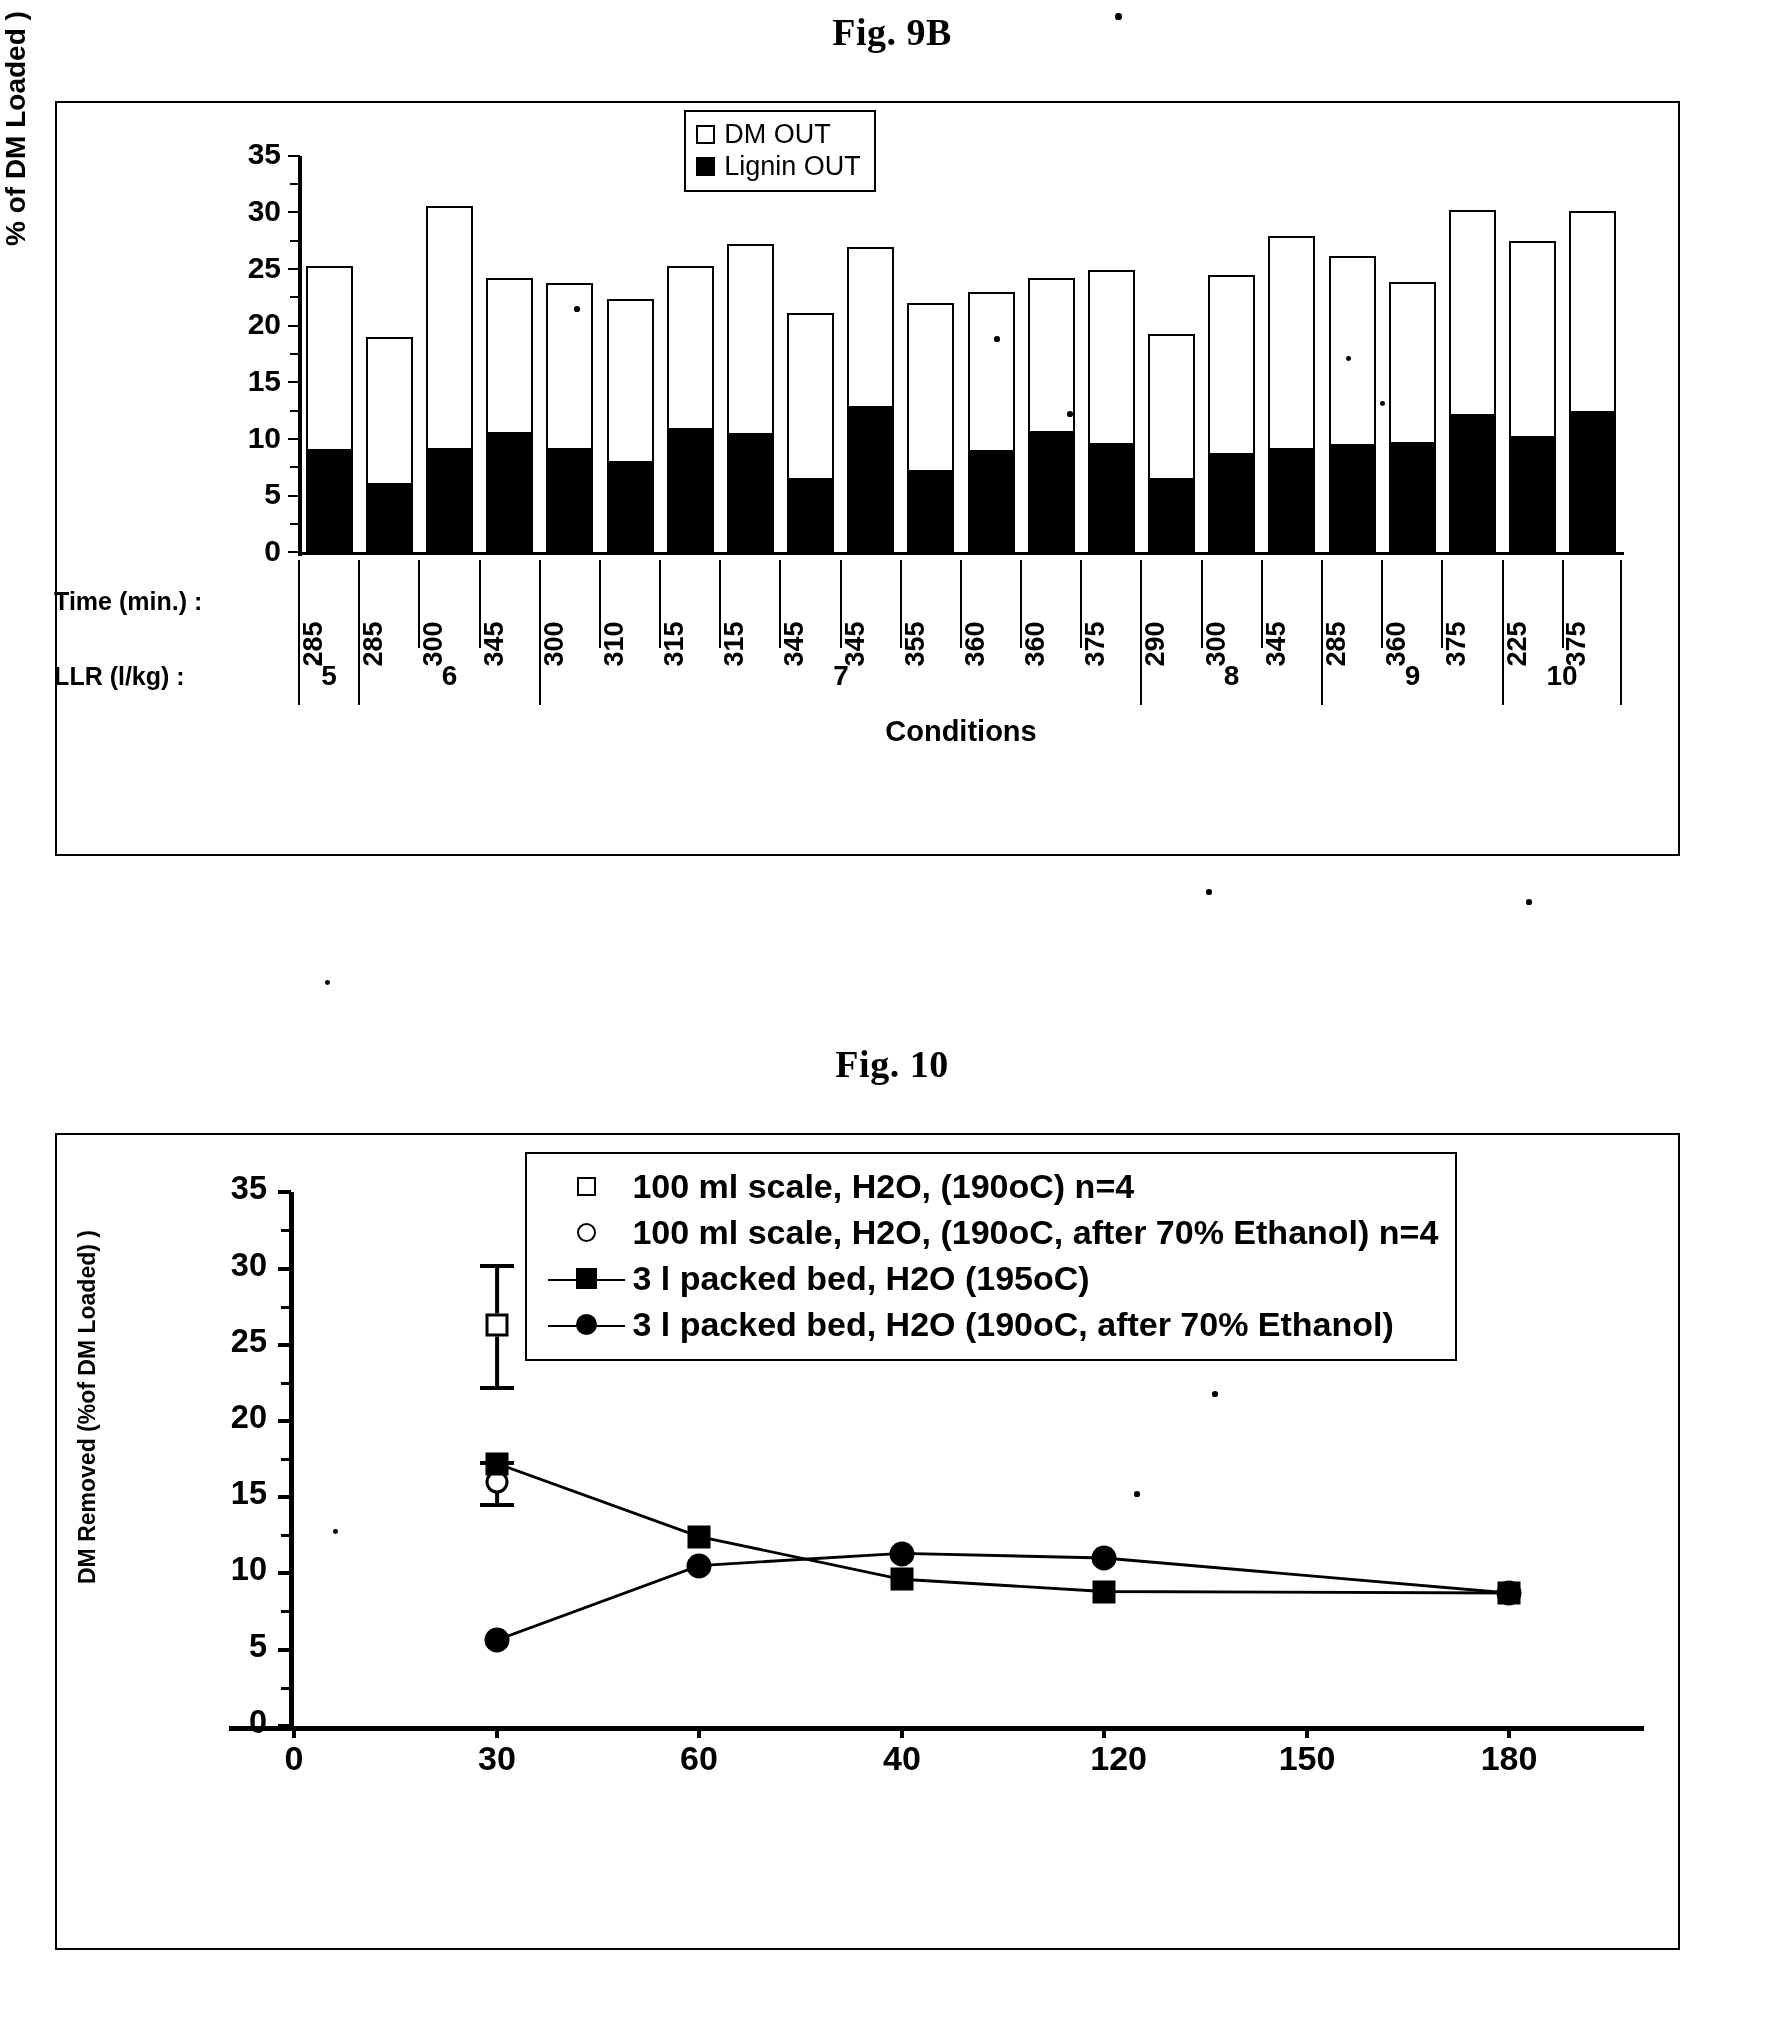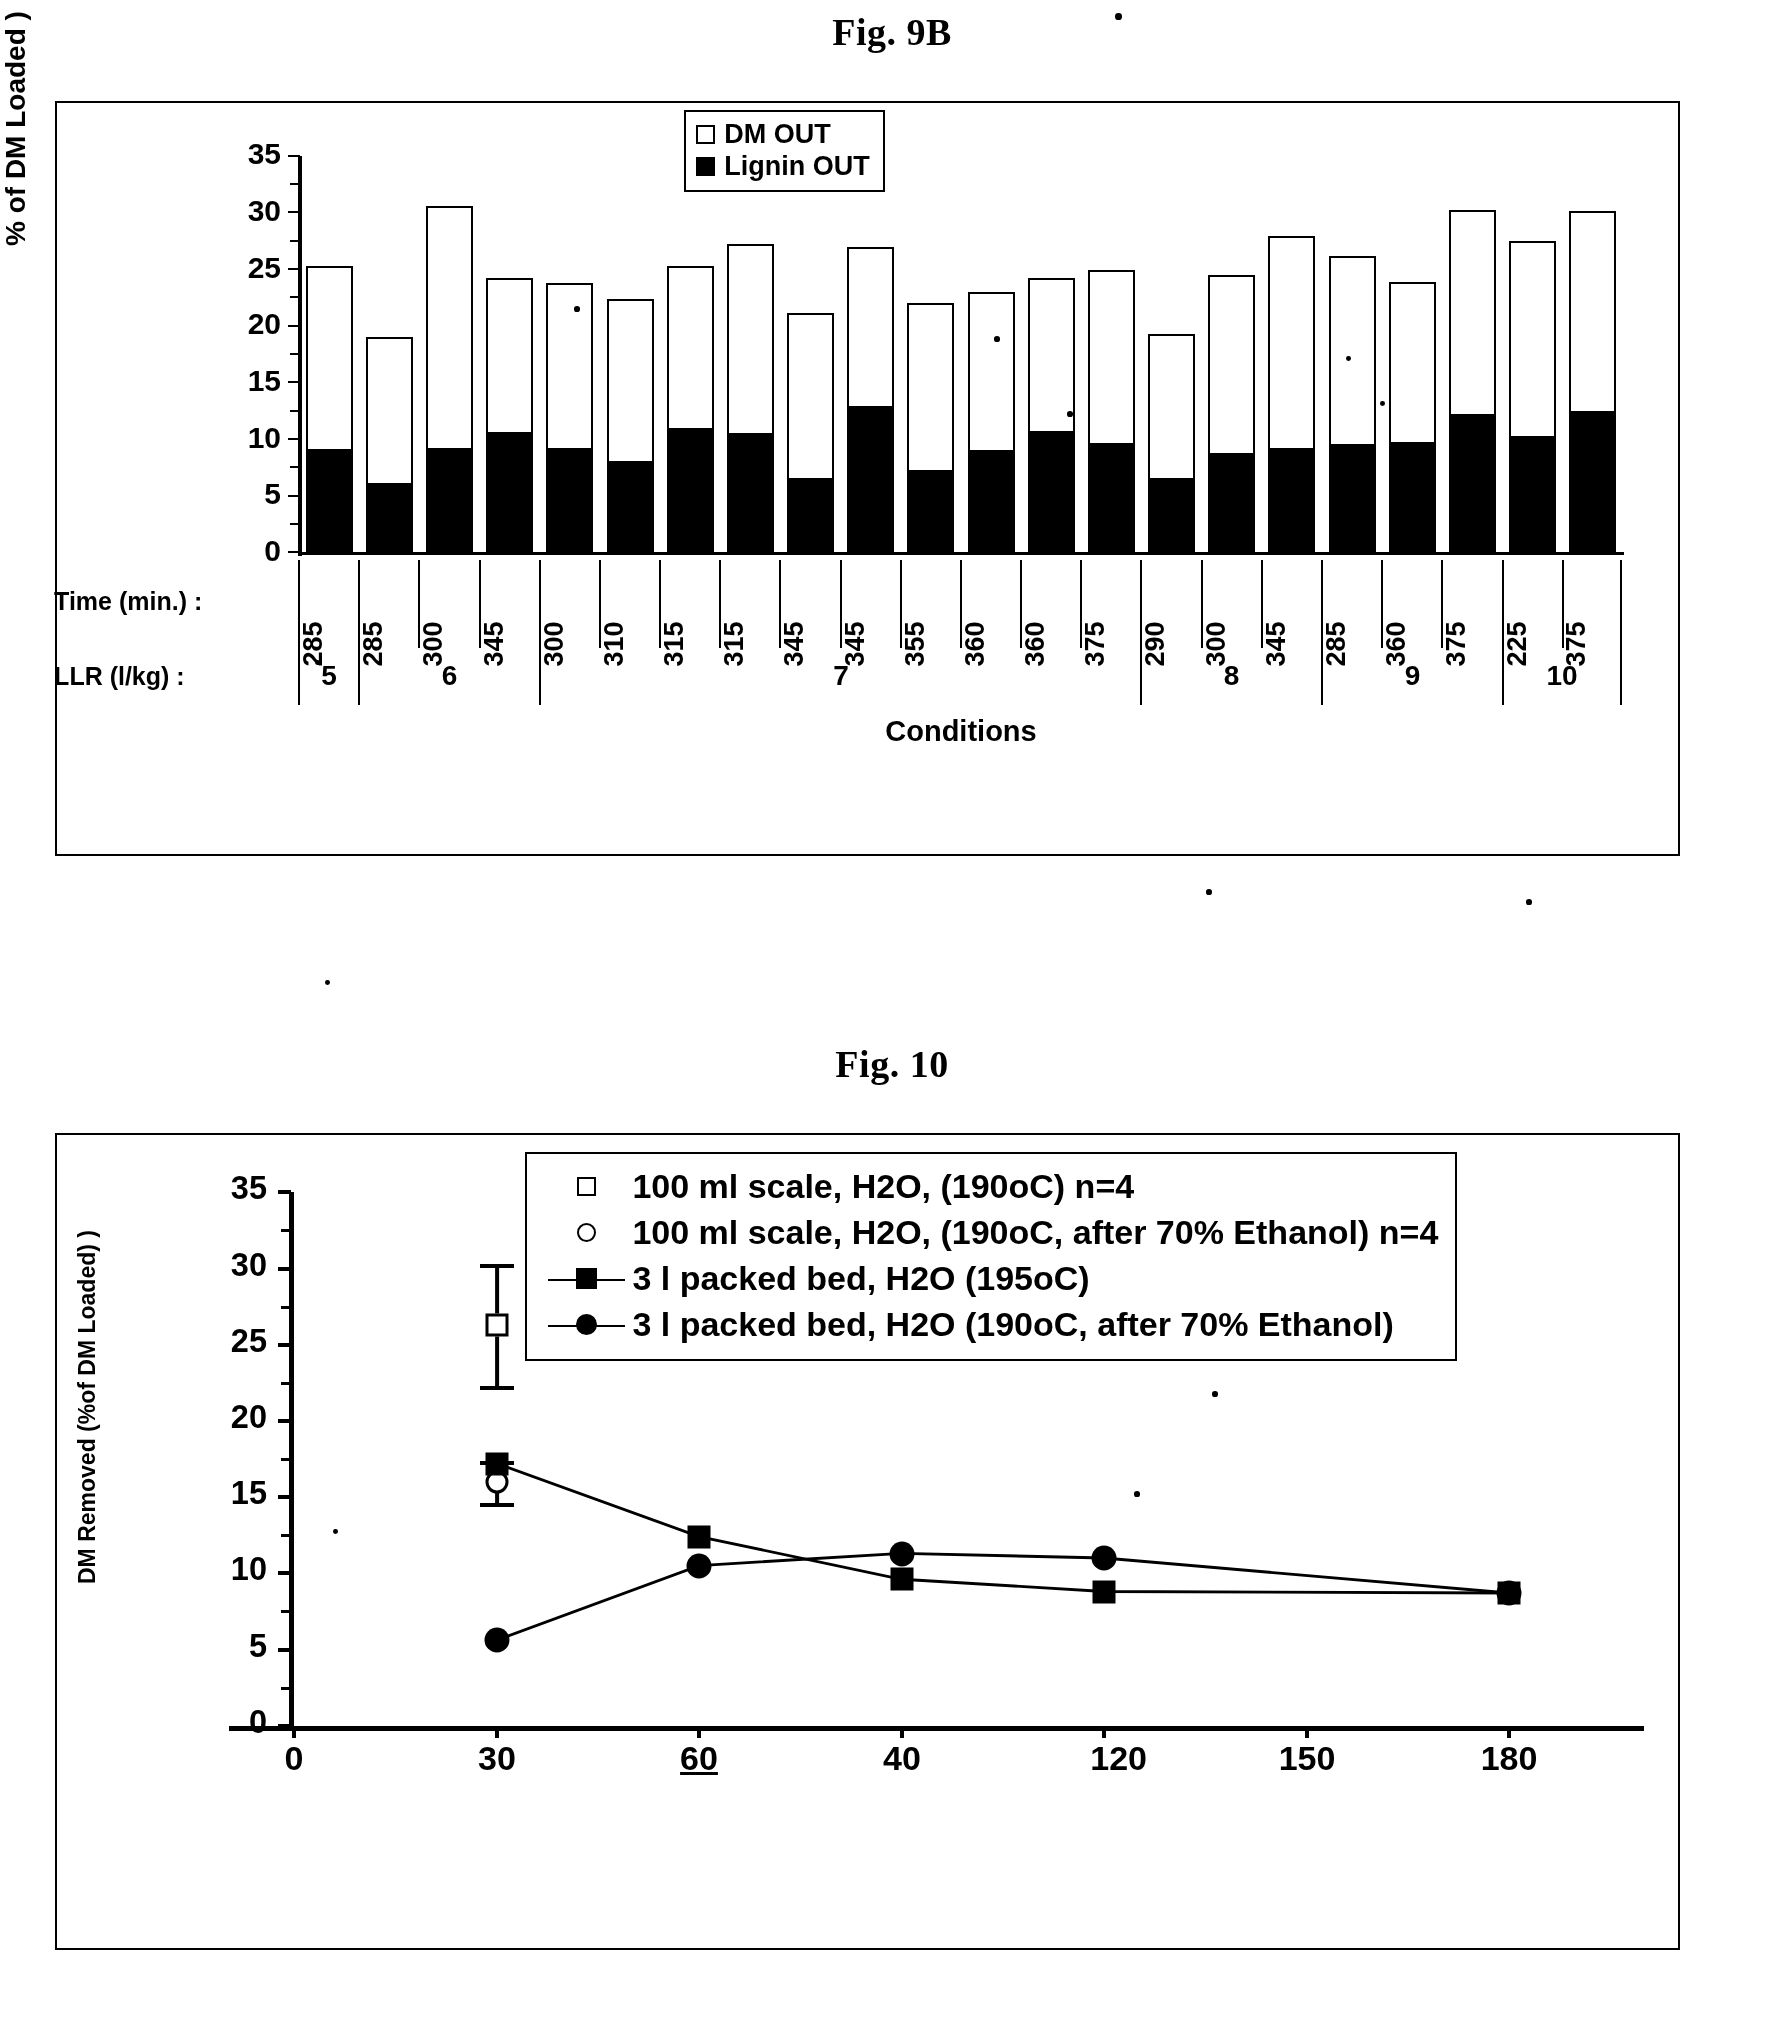--- a/index.html
+++ b/index.html
@@ -25,21 +25,21 @@
 
   .bar-col{position:absolute;bottom:0;width:46px;}
   .bar-total{position:absolute;bottom:0;width:100%;background:#fff;border:2.4px solid #000;box-sizing:border-box;}
   .bar-lignin{position:absolute;bottom:0;width:100%;background:#000;border:2.4px solid #000;border-top:none;box-sizing:border-box;}
 
   
   #legend9{position:absolute;left:627px;top:7.6px;border:2.9px solid #000;background:#fff;padding:5.7px 13.4px 7.6px 9.6px;}
   #legend9 .lrow{display:flex;align-items:center;height:32.5px;}
   #legend9 .swatch{width:19px;height:19px;border:2.4px solid #000;box-sizing:border-box;margin-right:9.6px;}
   #legend9 .swatch.filled{background:#000;}
-  #legend9 .ltext{font-weight:bold;font-size:27px;white-space:nowrap;}
+  #legend9 .ltext{font-weight:normal;font-size:27px;white-space:nowrap;}
 
   
   #tbl9{position:absolute;left:0;top:457px;width:1625px;height:143px;}
   .row-label{position:absolute;font-weight:bold;font-size:25px;white-space:nowrap;}
   #time-label{left:-2.9px;top:27px;}
   #llr-label{left:-2.9px;top:102px;}
 
   .time-cells{position:absolute;left:241px;top:0;height:88px;}
   .time-cell{position:absolute;top:0;height:88px;border-left:2.4px solid #000;box-sizing:border-box;}
   .time-cell:last-child{border-right:2.4px solid #000;}
@@ -411,21 +411,21 @@
             <span class="mk-line"></span>
             <span class="mk-ci-fill mk-glyph"></span>
           </span>
         <span class="ltext">3 l packed bed, H2O (190oC, after 70% Ethanol)</span>
       </div>
     </div>
 
     <div id="xlabels10">
         <div class="xlabel10" style="left: 194px;">0</div>
         <div class="xlabel10" style="left: 397px;">30</div>
-        <div class="xlabel10" style="left: 599px; text-decoration: underline;">60</div>
+        <div class="xlabel10" style="left: 599px;">60</div>
         <div class="xlabel10" style="left: 802px;">40</div>
         <div class="xlabel10" style="left: 1004px; text-align: right;">120</div>
         <div class="xlabel10" style="left: 1207px;">150</div>
         <div class="xlabel10" style="left: 1409px;">180</div>
       </div>
   </div>
 </div>
 
 <div class="speck" style="left:1115px;top:13.4px;width:6.7px;height:6.7px;"></div>
 <div class="speck" style="left:574px;top:306px;width:5.7px;height:5.7px;"></div>

